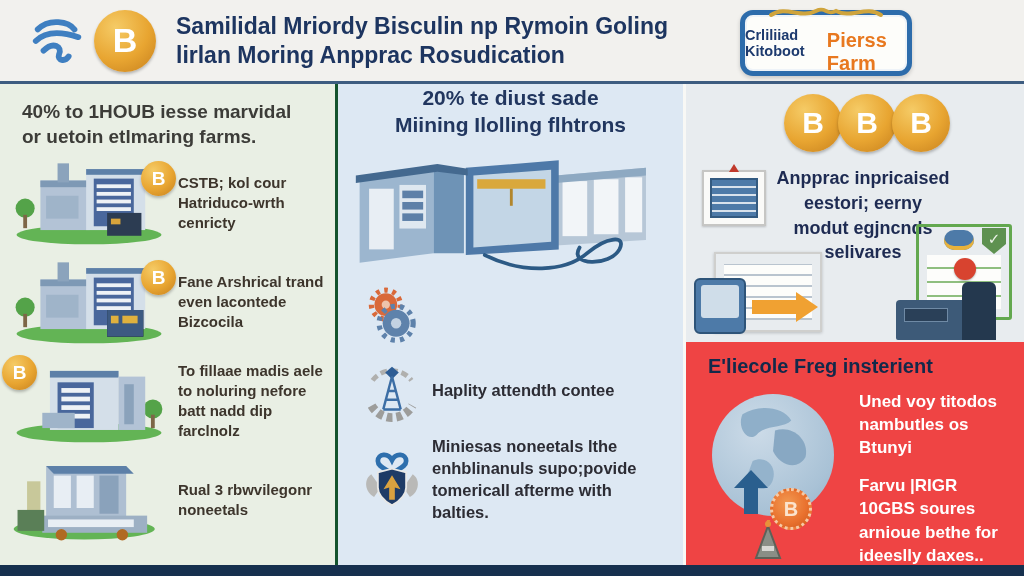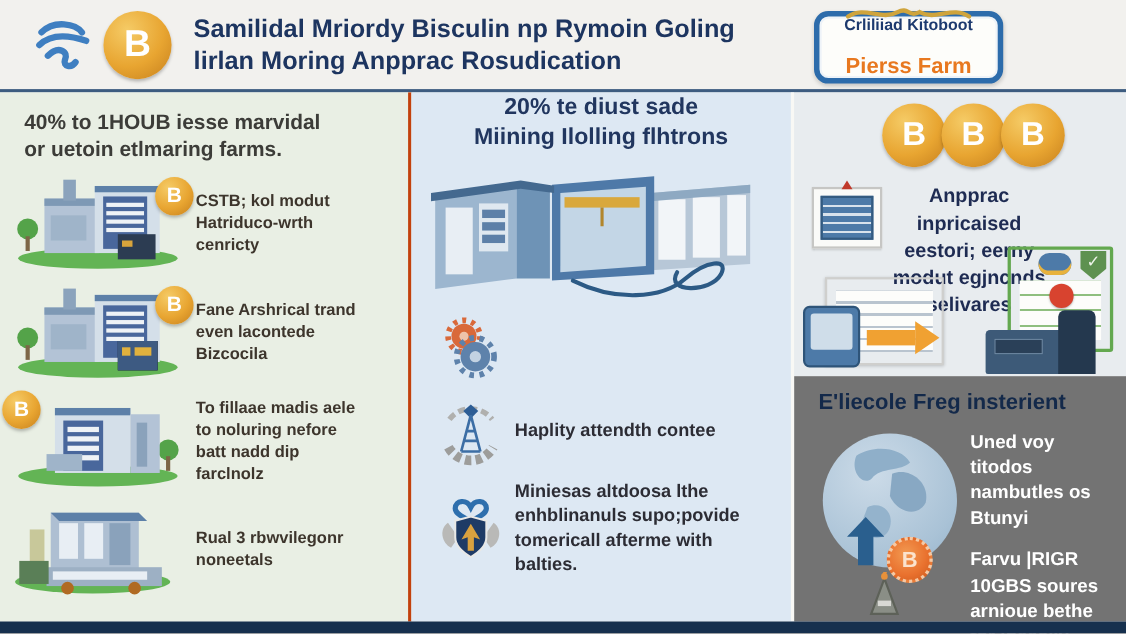--- a/index.html
+++ b/index.html
@@ -24,29 +24,29 @@
   }
   .logo-coin { width:62px; height:62px; font-size:34px; margin-left:6px; flex:none; }
   .header-title {
     margin-left:20px; font-size:23px; font-weight:bold; color:#1d3560; line-height:1.25;
   }
   
   .badge {
     position:absolute; top:10px; right:112px; width:172px; height:66px;
     background:#fdfdfa; border:5px solid #2d6cab; border-radius:13px;
     box-shadow:0 2px 4px rgba(0,0,0,.18), inset 0 0 0 2px #eef3f8;
-    display:flex; flex-direction:column; align-items:center; justify-content:center;
+    display:flex; flex-direction:row; align-items:center; justify-content:center;
     z-index:5;
   }
   .badge-ornament { position:absolute; top:-12px; left:50%; transform:translateX(-50%); }
   .badge-line1 { font-size:14.5px; font-weight:bold; color:#1d3a6e; }
   .badge-line2 { font-size:20px; font-weight:bold; color:#e8781f; margin-top:18px; }
   
   .columns { position:absolute; top:84px; left:0; right:0; bottom:11px; display:flex; }
-  .col-left  { width:374px; background:#e9efe4; border-right:3px solid #c2410c; }
+  .col-left  { width:338px; background:#e9efe4; border-right:3px solid #14532d; }
   .col-mid   { width:348px; background:#dde8f3; border-right:3px solid #f8f8f5; }
   .col-right { flex:1; display:flex; flex-direction:column; }
   
   .left-heading {
     padding:16px 10px 4px 22px; font-size:19px; font-weight:bold;
     color:#3c3c38; line-height:1.3;
   }
   .left-item { display:flex; align-items:center; height:99px; }
   .left-illo { width:178px; height:95px; position:relative; flex:none; padding-left:8px; }
   .left-illo svg { width:162px; height:92px; }
@@ -134,36 +134,36 @@
   }
   .gd-machine::before {
     content:""; position:absolute; left:8px; top:8px; width:42px; height:12px;
     background:#2a4058; border:1px solid #6f8aa5;
   }
   .gd-machine::after {
     content:""; position:absolute; right:-14px; bottom:0; width:34px; height:58px;
     background:#24384e; border-radius:6px 6px 0 0;
   }
   
-  .right-bottom { height:223px; background:#737373; position:relative; }
+  .right-bottom { height:223px; background:#ef4444; position:relative; }
   .rb-heading { padding:13px 0 0 22px; font-size:20px; font-weight:bold; color:#13294a; }
   .globe { position:absolute; left:26px; top:52px; width:122px; height:122px;
     border-radius:50%; background:radial-gradient(circle at 38% 30%, #ccdbe8, #a9c2d6 70%, #93b1c9);
     overflow:hidden; }
   .globe svg { width:100%; height:100%; }
   .globe-arrow { position:absolute; left:48px; top:128px; }
   .globe-coin {
     position:absolute; left:84px; top:146px; width:42px; height:42px; border-radius:50%;
     background:radial-gradient(circle at 40% 35%, #f29a52, #e9712e 60%, #cf5a1c);
     border:3px dotted #f6c9a4; color:#fbe3cd; font-weight:bold; font-size:20px;
     display:flex; align-items:center; justify-content:center;
   }
   .mini-tower { position:absolute; left:62px; top:178px; }
   .rb-text {
-    position:absolute; left:160px; top:48px; right:10px;
+    position:absolute; left:173px; top:48px; right:10px;
     color:#fff; font-weight:bold; font-size:17px; line-height:1.36;
   }
   .rb-text p + p { margin-top:15px; }
   
   .footer-bar { position:absolute; left:0; right:0; bottom:0; height:11px; background:#16304e; }
 </style>
 </head>
 <body>
 
 <div class="canvas">
@@ -214,21 +214,21 @@
             <rect x="93" y="46" width="36" height="4" fill="#eef2f6"></rect>
             <rect x="93" y="54" width="36" height="4" fill="#eef2f6"></rect>
             <rect x="40" y="42" width="34" height="24" fill="#9fb4c9"></rect>
             <rect x="104" y="60" width="36" height="24" fill="#2c3c52"></rect>
             <rect x="108" y="66" width="10" height="6" fill="#d8a43c"></rect>
           </svg>
           <div class="coin coin-sm coin-pos-right">
             <span>B</span>
           </div>
         </div>
-        <div class="left-text">CSTB; kol modut Hatriduco-wrth cenricty</div>
+        <div class="left-text">CSTB; kol cour Hatriduco-wrth cenricty</div>
       </div>
 
       <div class="left-item">
         <div class="left-illo">
           <svg viewBox="0 0 170 95">
             <ellipse cx="85" cy="83" rx="76" ry="10" fill="#63b455"></ellipse>
             <circle cx="18" cy="55" r="10" fill="#54a349"></circle>
             <rect x="16" y="62" width="4" height="14" fill="#7d6647"></rect>
             <rect x="34" y="26" width="52" height="52" fill="#b3c3d6"></rect>
             <rect x="34" y="26" width="52" height="7" fill="#7e99b5"></rect>
@@ -353,21 +353,21 @@
       <div class="mid-item">
         <div class="mid-icon">
           <svg width="66" height="70" viewBox="0 0 70 70">
             <path d="M 13 30 C 4 36 7 50 16 54 L 23 44 Z" fill="#b9b9b7"></path>
             <path d="M 57 30 C 66 36 63 50 54 54 L 47 44 Z" fill="#b9b9b7"></path>
             <path d="M 35 15 C 31 7 20 8 20 16 C 20 22 28 24 35 29 C 42 24 50 22 50 16 C 50 8 39 7 35 15 Z" fill="none" stroke="#2e6fad" stroke-width="5"></path>
             <path d="M 20 28 L 35 24 L 50 28 L 50 44 C 50 53 42 59 35 63 C 28 59 20 53 20 44 Z" fill="#1e3b66" stroke="#e8e8e6" stroke-width="2"></path>
             <polygon points="35,31 44,46 38,44 38,57 32,57 32,44 26,46" fill="#d9a13f"></polygon>
           </svg>
         </div>
-        <div class="mid-text">Miniesas altdoosa lthe enhblinanuls supo;povide tomericall afterme with balties.</div>
+        <div class="mid-text">Miniesas noneetals lthe enhblinanuls supo;povide tomericall afterme with balties.</div>
       </div>
     </div>
 
     <div class="col-right">
 
       <div class="right-top">
         <div class="coins-row">
           <div class="coin">
               <span>B</span>
             </div>

